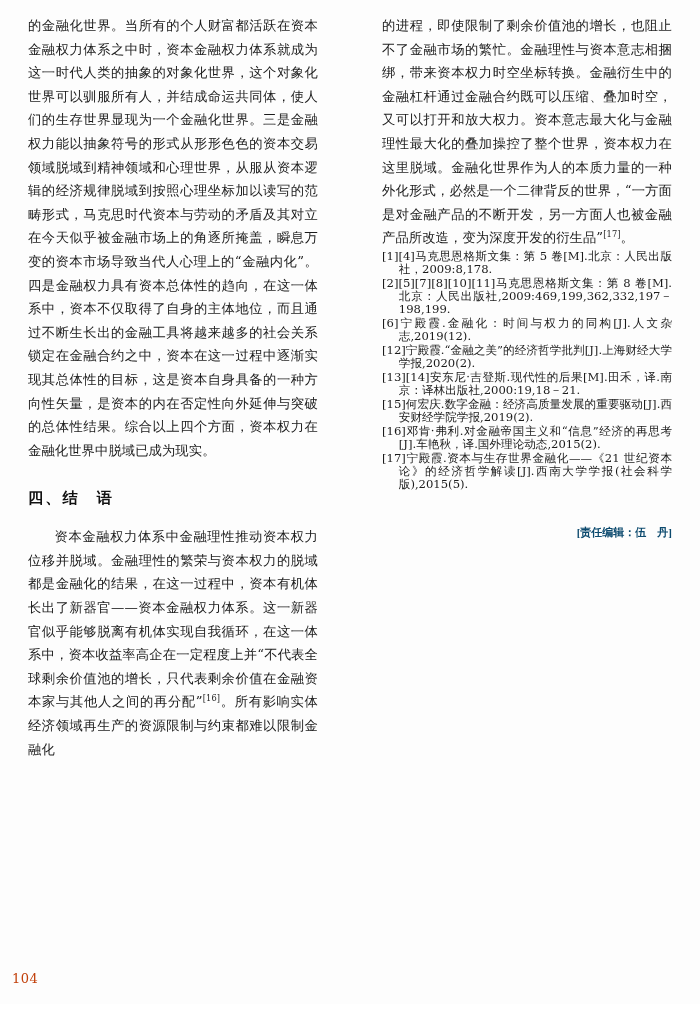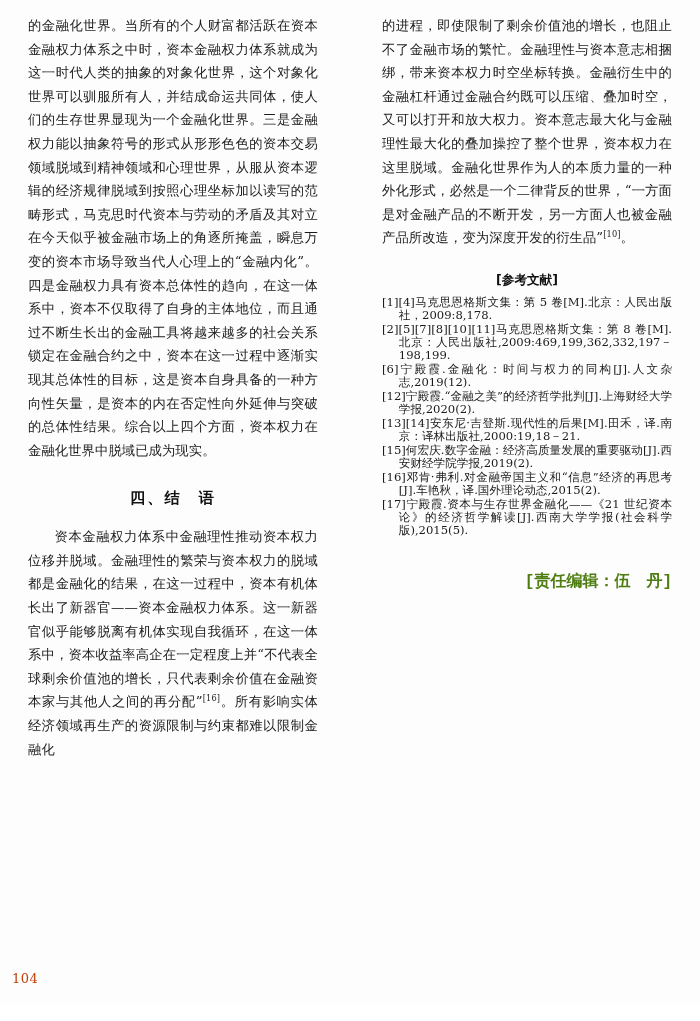--- a/index.html
+++ b/index.html
@@ -45,21 +45,21 @@
     color: #1b1b1b;
     margin: 0;
     letter-spacing: 0.1px;
   }
   .indent2 { text-indent: 2em; }
 
   .section-heading {
     font-family: "DejaVu Sans", "Liberation Sans", sans-serif;
     font-weight: bold;
     font-size: 15.2px;
-    text-align: center;
+    text-align: left;
     margin: 26px 0 16px 0;
     letter-spacing: 2px;
     color: #111;
   }
 
   .refs-heading {
     font-family: "DejaVu Sans", "Liberation Sans", sans-serif;
     font-weight: bold;
     font-size: 12.6px;
     text-align: center;
@@ -73,26 +73,26 @@
     line-height: 13px;
     text-align: justify;
     text-justify: inter-ideograph;
     margin: 0 0 1px 0;
     padding-left: 1.45em;
     text-indent: -1.45em;
     color: #1b1b1b;
   }
 
   .editor-note {
-    font-family: Liberation Mono, monospace;
+    font-family: Liberation Serif, serif;
     font-weight: bold;
-    font-size: 16px;
+    font-size: 11px;
     text-align: right;
     margin-top: 34px;
-    color: #4d7c0f;
+    color: #0c4a6e;
   }
 
   sup.refmark {
     font-size: 0.62em;
     vertical-align: super;
     line-height: 0;
   }
 
   .page-number {
     position: absolute;
@@ -116,23 +116,22 @@
       <p class="body-text">的金融化世界。当所有的个人财富都活跃在资本金融权力体系之中时，资本金融权力体系就成为这一时代人类的抽象的对象化世界，这个对象化世界可以驯服所有人，并结成命运共同体，使人们的生存世界显现为一个金融化世界。三是金融权力能以抽象符号的形式从形形色色的资本交易领域脱域到精神领域和心理世界，从服从资本逻辑的经济规律脱域到按照心理坐标加以读写的范畴形式，马克思时代资本与劳动的矛盾及其对立在今天似乎被金融市场上的角逐所掩盖，瞬息万变的资本市场导致当代人心理上的“金融内化”。四是金融权力具有资本总体性的趋向，在这一体系中，资本不仅取得了自身的主体地位，而且通过不断生长出的金融工具将越来越多的社会关系锁定在金融合约之中，资本在这一过程中逐渐实现其总体性的目标，这是资本自身具备的一种方向性矢量，是资本的内在否定性向外延伸与突破的总体性结果。综合以上四个方面，资本权力在金融化世界中脱域已成为现实。</p>
 
       <h2 class="section-heading">四、结　语</h2>
 
       <p class="body-text indent2"><span>资本金融权力体系中金融理性推动资本权力位移并脱域。金融理性的繁荣与资本权力的脱域都是金融化的结果，在这一过程中，资本有机体长出了新器官——资本金融权力体系。这一新器官似乎能够脱离有机体实现自我循环，在这一体系中，资本收益率高企在一定程度上并“不代表全球剩余价值池的增长，只代表剩余价值在金融资本家与其他人之间的再分配”</span><sup class="refmark">[16]</sup><span>。所有影响实体经济领域再生产的资源限制与约束都难以限制金融化</span></p>
 
     </div>
 
     <div class="col col-right">
 
-      <p class="body-text"><span>的进程，即使限制了剩余价值池的增长，也阻止不了金融市场的繁忙。金融理性与资本意志相捆绑，带来资本权力时空坐标转换。金融衍生中的金融杠杆通过金融合约既可以压缩、叠加时空，又可以打开和放大权力。资本意志最大化与金融理性最大化的叠加操控了整个世界，资本权力在这里脱域。金融化世界作为人的本质力量的一种外化形式，必然是一个二律背反的世界，“一方面是对金融产品的不断开发，另一方面人也被金融产品所改造，变为深度开发的衍生品”</span><sup class="refmark">[10]</sup><span>。</span></p>
+      <p class="body-text"><span>的进程，即使限制了剩余价值池的增长，也阻止不了金融市场的繁忙。金融理性与资本意志相捆绑，带来资本权力时空坐标转换。金融衍生中的金融杠杆通过金融合约既可以压缩、叠加时空，又可以打开和放大权力。资本意志最大化与金融理性最大化的叠加操控了整个世界，资本权力在这里脱域。金融化世界作为人的本质力量的一种外化形式，必然是一个二律背反的世界，“一方面是对金融产品的不断开发，另一方面人也被金融产品所改造，变为深度开发的衍生品”</span><sup class="refmark">[17]</sup><span>。</span></p>
 
-      <h3 class="refs-heading">[参考文献]</h3>
 
       <div class="ref-list">
         <p class="ref-item">[1][4]马克思恩格斯文集：第 5 卷[M].北京：人民出版社，2009:8,178.</p>
         <p class="ref-item">[2][5][7][8][10][11]马克思恩格斯文集：第 8 卷[M].北京：人民出版社,2009:469,199,362,332,197－198,199.</p>
         <p class="ref-item">[6]宁殿霞.金融化：时间与权力的同构[J].人文杂志,2019(12).</p>
         <p class="ref-item">[12]宁殿霞.“金融之美”的经济哲学批判[J].上海财经大学学报,2020(2).</p>
         <p class="ref-item">[13][14]安东尼·吉登斯.现代性的后果[M].田禾，译.南京：译林出版社,2000:19,18－21.</p>
         <p class="ref-item">[15]何宏庆.数字金融：经济高质量发展的重要驱动[J].西安财经学院学报,2019(2).</p>
         <p class="ref-item">[16]邓肯·弗利.对金融帝国主义和“信息”经济的再思考[J].车艳秋，译.国外理论动态,2015(2).</p>
         <p class="ref-item">[17]宁殿霞.资本与生存世界金融化——《21 世纪资本论》的经济哲学解读[J].西南大学学报(社会科学版),2015(5).</p>

